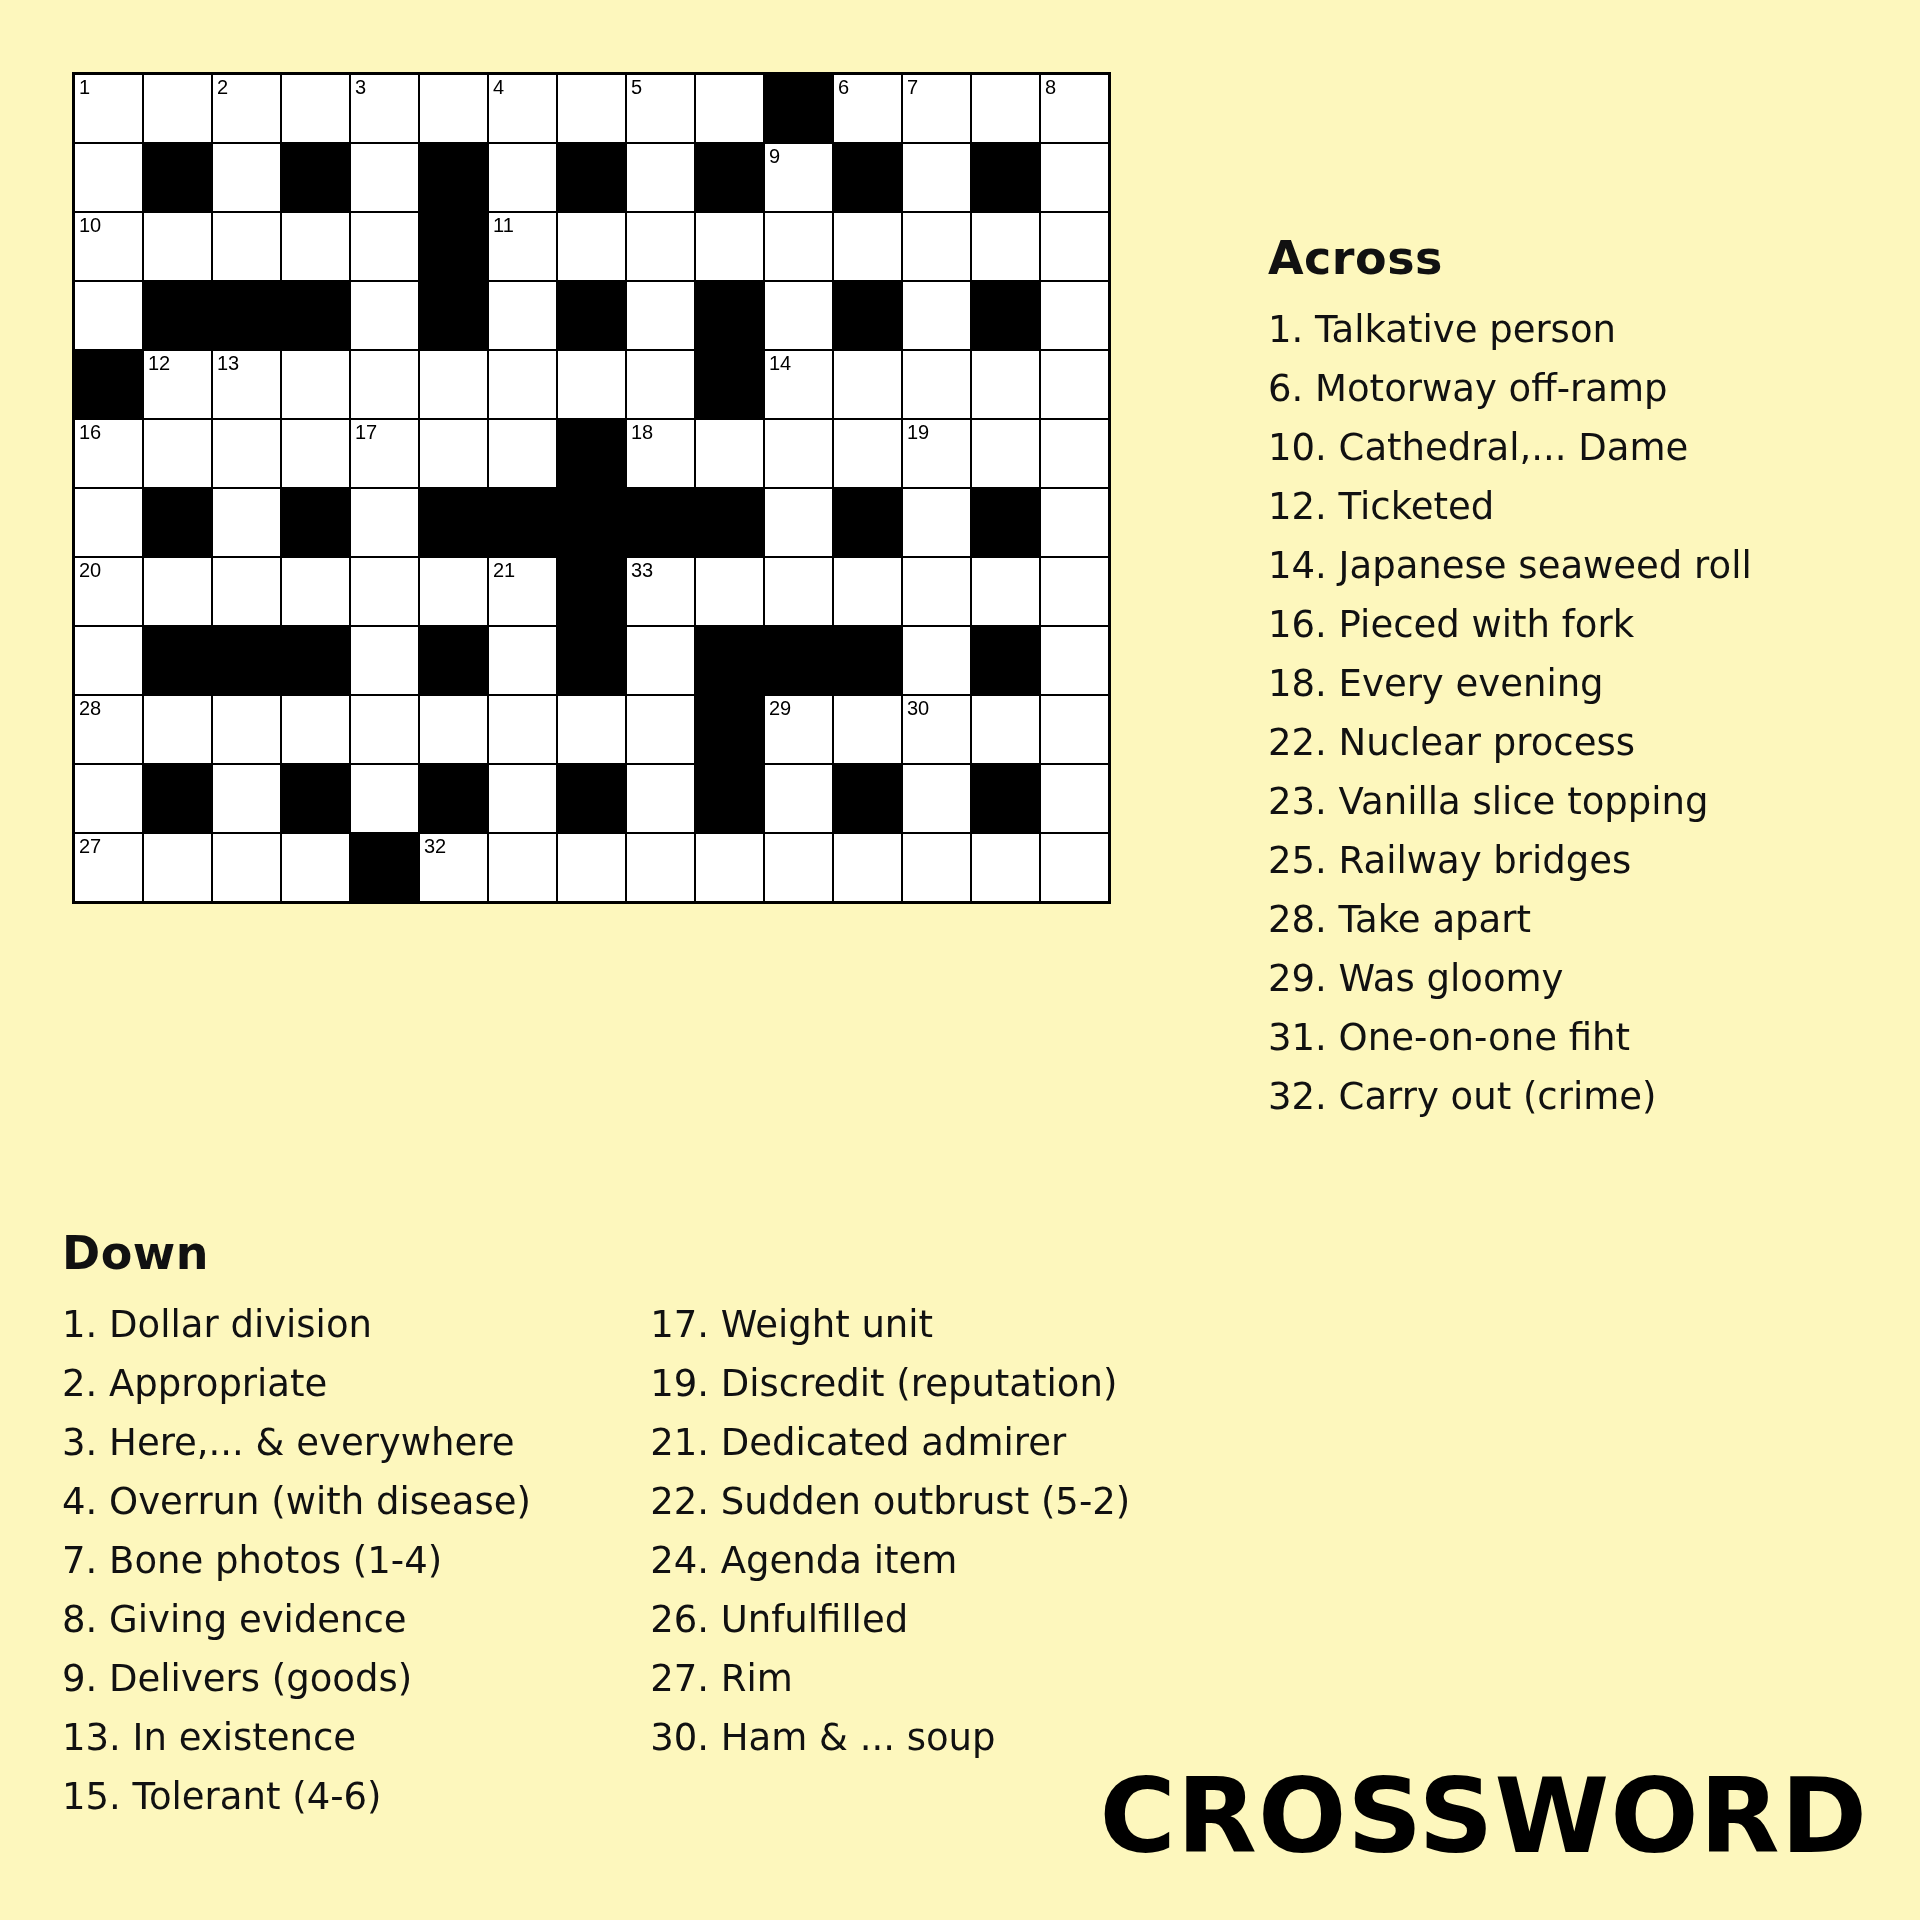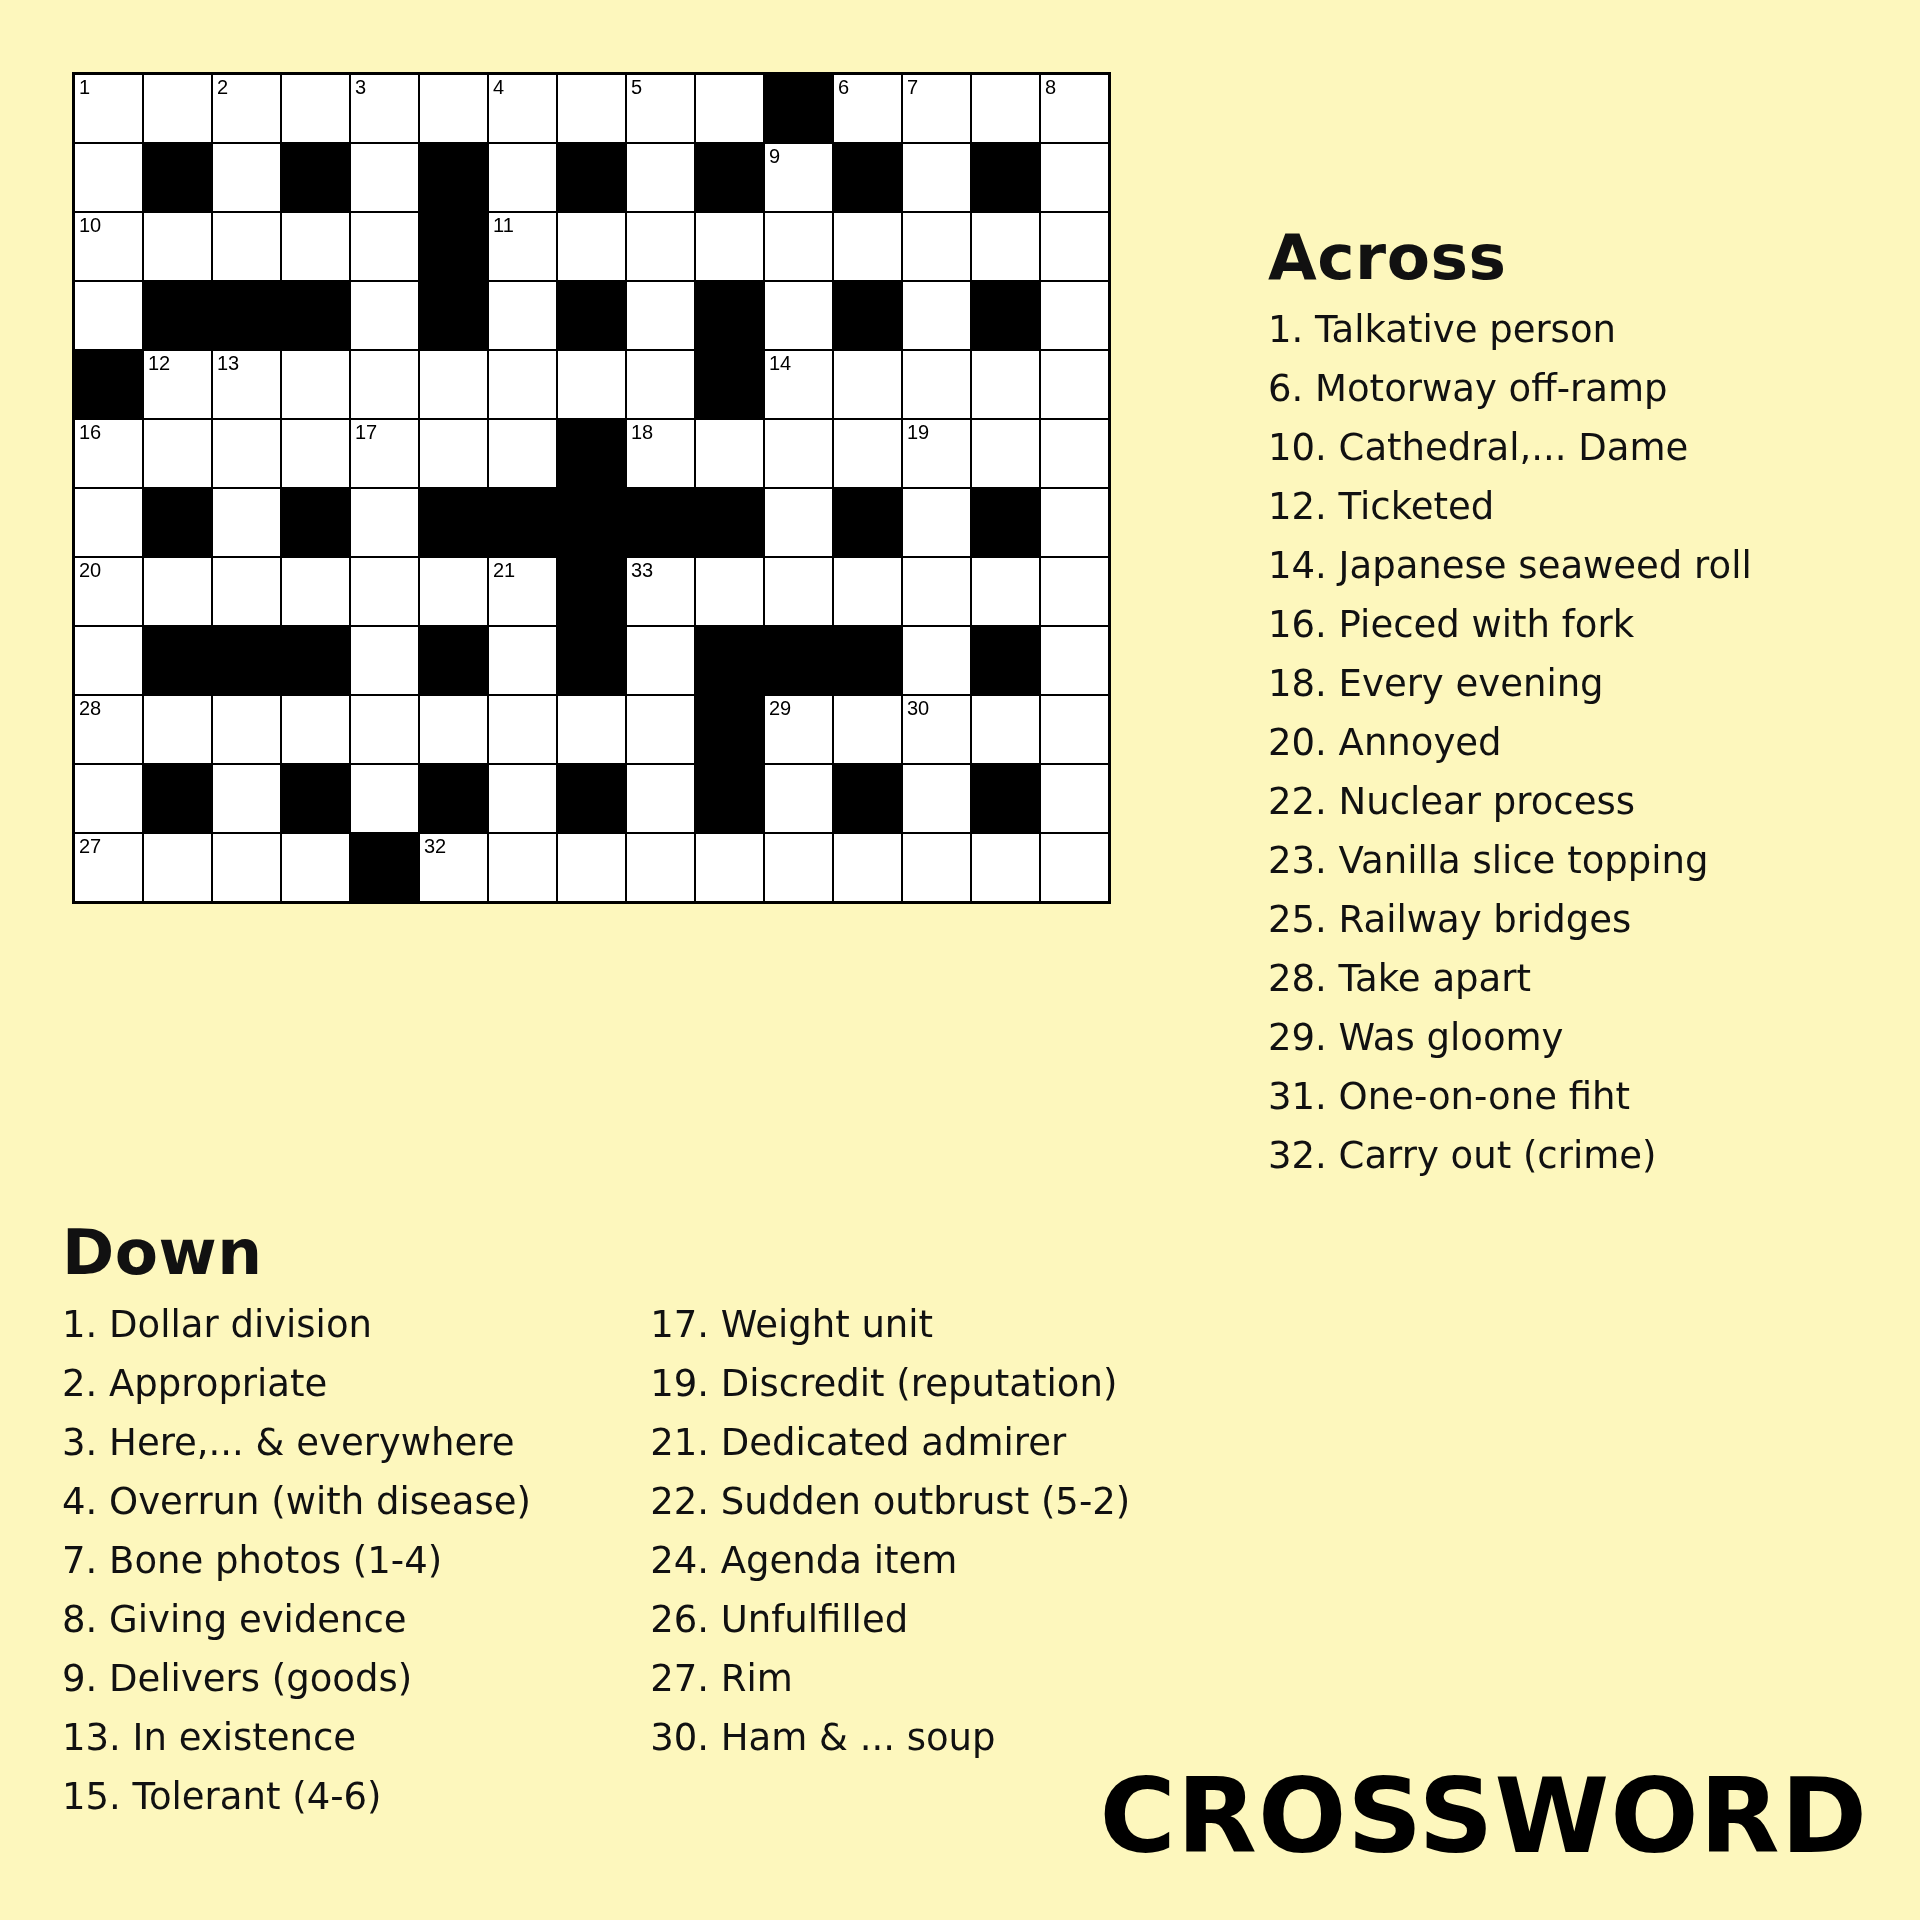--- a/index.html
+++ b/index.html
@@ -56,21 +56,21 @@
   }
   .clues-down {
     position: absolute;
     left: 62px;
     top: 1225px;
     width: 1180px;
   }
   .clue-heading {
     font-family: "DejaVu Sans", sans-serif;
     font-weight: bold;
-    font-size: 63px;
+    font-size: 46px;
     line-height: 56px;
     letter-spacing: 0.5px;
     color: #111;
     margin: 0 0 14px 0;
   }
   .clue-list {
     list-style: none;
     margin: 0;
     padding: 0;
   }
@@ -369,21 +369,20 @@
 <div class="clues-across">
   <div class="clue-heading">Across</div>
   <ul class="clue-list">
       <li>1. Talkative person</li>
       <li>6. Motorway off-ramp</li>
       <li>10. Cathedral,... Dame</li>
       <li>12. Ticketed</li>
       <li>14. Japanese seaweed roll</li>
       <li>16. Pieced with fork</li>
       <li>18. Every evening</li>
-      <li>20. Annoyed</li>
       <li>22. Nuclear process</li>
       <li>23. Vanilla slice topping</li>
       <li>25. Railway bridges</li>
       <li>28. Take apart</li>
       <li>29. Was gloomy</li>
       <li>31. One-on-one fiht</li>
       <li>32. Carry out (crime)</li>
     </ul>
 </div>
 

